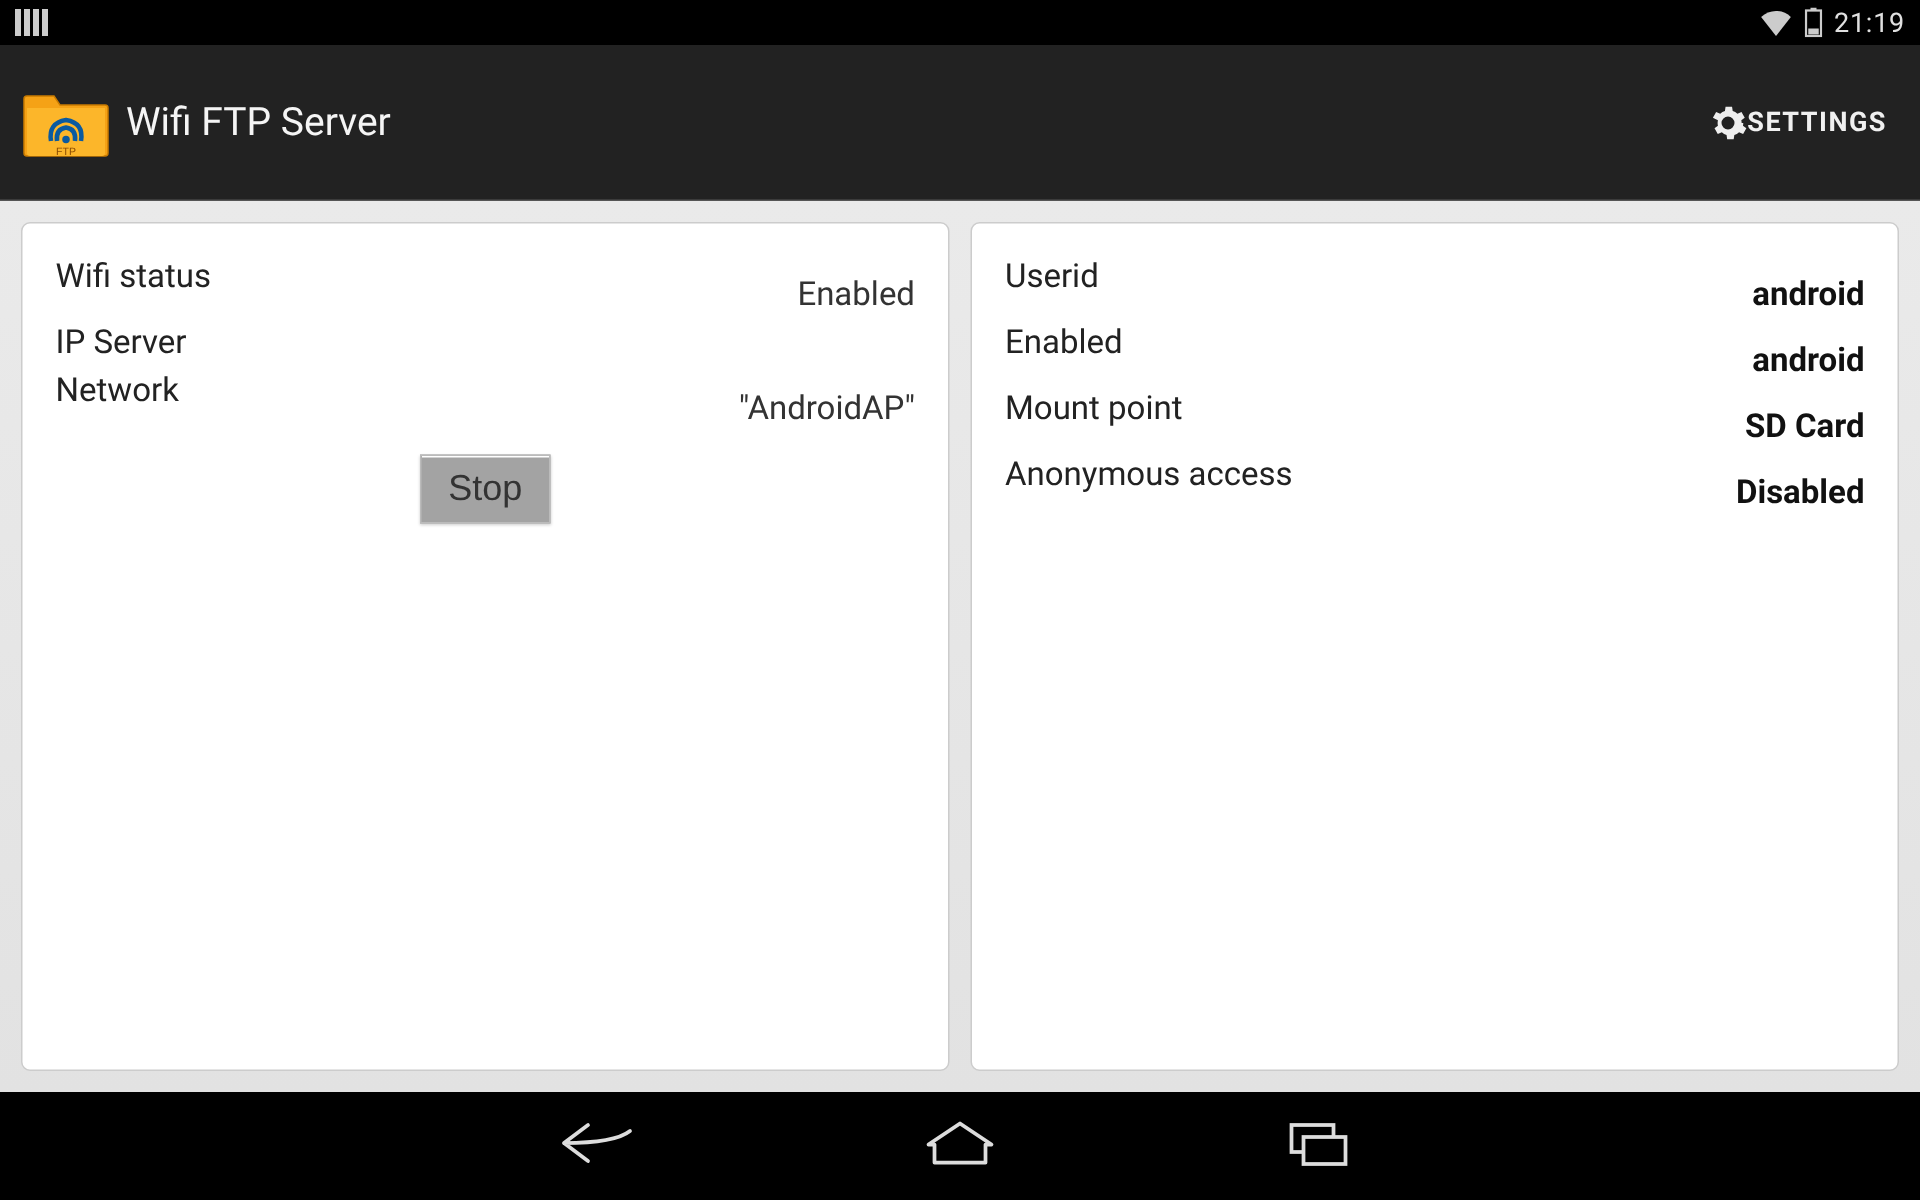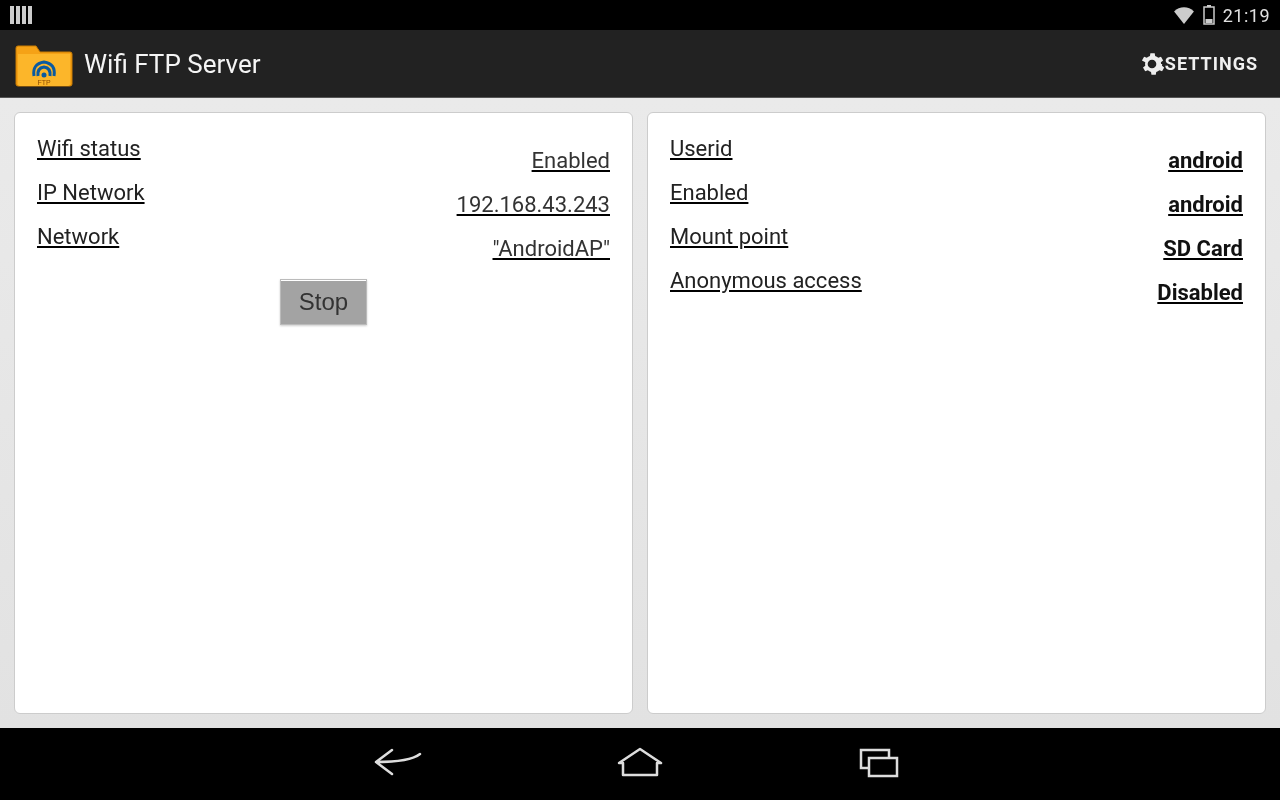--- a/index.html
+++ b/index.html
@@ -17,21 +17,21 @@
     font-size: 18px;
     letter-spacing: 0.5px;
   }
   .status-left { flex: 0 0 auto; display:flex; align-items:center; }
   .status-spacer { flex: 1; }
   .status-right { display: flex; align-items: center; gap: 8px; }
   .status-icon { display:inline-flex; align-items:center; justify-content:center; }
 
   
   .action-bar {
-    height: 68px;
+    height: 104px;
     background: #222;
     color: #fff;
     display: flex;
     align-items: center;
     padding: 0 12px;
     border-bottom: 1px solid #555;
   }
   .app-icon {
     width: 64px; height: 50px;
     display:flex; align-items:center; justify-content:center;
@@ -49,21 +49,20 @@
   }
   .settings-label { font-size: 18px; font-weight: 700; letter-spacing: 1px; color:#f0f0f0; }
 
   
   .content {
     flex: 1;
     display: flex;
     gap: 14px;
     padding: 14px;
     background: linear-gradient(#eaeaea, #e2e2e2);
-    text-decoration: underline;
   }
   .card {
     flex: 1;
     background: #fff;
     border: 1px solid #ccc;
     border-radius: 6px;
     padding: 20px 22px;
     font-size: 22px;
     color: #333;
   }
@@ -165,22 +164,21 @@
 </div>
 
 <div class="content">
 
   <div class="card">
     <div class="row">
       <span class="label">Wifi status</span>
       <span class="value">Enabled</span>
     </div>
     <div class="row">
-      <span class="label">IP Network</span>
-      <span class="value">192.168.43.243</span>
+      <span class="label">IP Server</span>
     </div>
     <div class="row">
       <span class="label">Network</span>
       <span class="value">"AndroidAP"</span>
     </div>
     <div class="btn-wrap">
       <button class="stop-btn">Stop</button>
     </div>
   </div>
 

